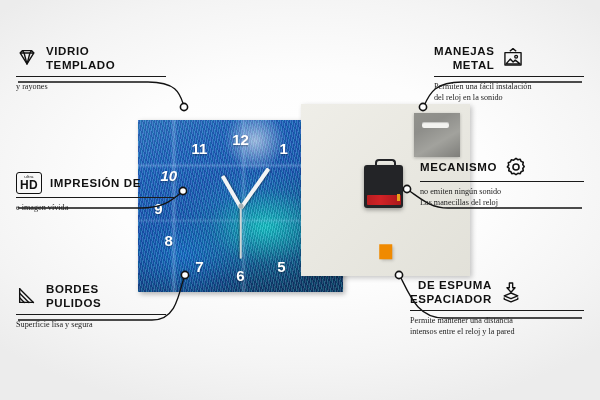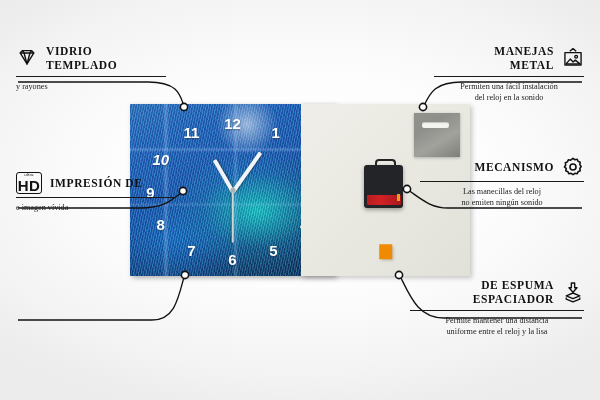--- a/index.html
+++ b/index.html
@@ -12,22 +12,23 @@
     position:relative;width:600px;height:400px;
     background:
       radial-gradient(ellipse 70% 60% at 50% 45%, #ffffff 0%, #fdfdfd 45%, #f4f4f4 78%, #ececec 100%);
   }
   
   #product{
     position:absolute;left:130px;top:104px;width:340px;height:172px;
   }
   .panel{position:absolute;top:0;height:172px;overflow:hidden;}
   
-  #clock-panel{left:0;width:205px;
+  #clock-panel{left:8px;width:205px;
     box-shadow:2px 2px 5px rgba(0,0,0,.30);
+    margin-top:16px;
   }
   #clock-art{
     position:absolute;inset:0;
     background:
       repeating-linear-gradient(102deg, rgba(255,255,255,.13) 0 1px, rgba(0,0,0,.11) 1px 2.4px),
       repeating-linear-gradient(73deg, rgba(0,210,200,.16) 0 1.5px, rgba(0,0,0,0) 1.5px 4px),
       radial-gradient(ellipse 60% 48% at 62% 62%, #18c2c8 0%, rgba(20,150,200,.25) 46%, rgba(0,0,0,0) 72%),
       radial-gradient(ellipse 48% 40% at 22% 78%, #1668c8 0%, rgba(20,80,180,.3) 55%, rgba(0,0,0,0) 80%),
       linear-gradient(158deg, #2f6fc4 0%, #1f5ec0 22%, #1b54b4 45%, #12417f 70%, #0d325f 100%);
   }
@@ -85,43 +86,43 @@
   #battery-tip{position:absolute;right:2%;top:-12%;width:10%;height:70%;background:#e8a11c;}
   #foam-spacer{
     position:absolute;left:50%;top:86%;width:8%;height:9%;
     background:#f08a00;box-shadow:2px 2px 3px rgba(0,0,0,.2);
     transform:translate(-50%,-50%);
   }
   
   .callout{position:absolute;}
   .co-head{display:flex;align-items:center;gap:8px;}
   .co-title{
-    font-family:Liberation Serif, serif;font-weight:700;
+    font-family:Liberation Sans, sans-serif;font-weight:700;
     font-size:11.5px;letter-spacing:.6px;color:#111;line-height:1.25;
     text-transform:uppercase;
   }
   .co-rule{border:0;border-top:1px solid #1a1a1a;margin:3px 0 4px 0;}
   .co-desc{
     font-family:"Liberation Serif", serif;font-size:8.2px;color:#1d1d1d;
     line-height:1.35;
   }
   .left .co-head{justify-content:flex-start;}
   .left .co-title{text-align:left;}
   .left .co-desc{text-align:left;}
-  .right .co-head{justify-content:flex-end;}
+  .right .co-head{justify-content:flex-start;}
   .right .co-title{text-align:right;}
-  .right .co-desc{text-align:center;}
+  .right .co-desc{text-align:left;}
   .ico{width:22px;height:22px;flex:0 0 22px;display:block;}
   .hd-badge{
     width:24px;height:20px;flex:0 0 24px;border:1.6px solid #111;border-radius:3px;
     display:flex;flex-direction:column;align-items:center;justify-content:center;
     font-family:"Liberation Sans", sans-serif;color:#111;line-height:1;
   }
   .hd-badge .u{font-size:4.4px;letter-spacing:.2px;}
-  .hd-badge .d{font-size:15px;font-weight:700;letter-spacing:.3px;}
+  .hd-badge .d{font-size:12px;font-weight:700;letter-spacing:.3px;}
   #leaders{position:absolute;left:0;top:0;width:600px;height:400px;pointer-events:none;}
 </style>
 </head>
 <body>
 
 <div id="stage">
 
   <div id="product">
 
     <div class="panel" id="clock-panel">
@@ -204,20 +205,39 @@
         <span class="d">HD</span>
       </div>
       <div>
         <div class="co-title">IMPRESIÓN DE</div>
       </div>
     </div>
     <hr class="co-rule">
     <div class="co-desc">e imagen vívida</div>
   </div>
 
+  <div class="callout left" style="left:16px;top:282px;width:150px;">
+    <div class="co-head">
+      <svg class="ico" viewBox="0 0 24 24">
+        <g stroke="#111" stroke-width="1.5" stroke-linecap="round">
+          <line x1="4" y1="4" x2="19" y2="19"></line>
+          <line x1="4" y1="9" x2="14" y2="19"></line>
+          <line x1="4" y1="14" x2="9" y2="19"></line>
+          <line x1="4" y1="4" x2="4" y2="19"></line>
+          <line x1="4" y1="19" x2="19" y2="19"></line>
+        </g>
+      </svg>
+      <div>
+        <div class="co-title">BORDES</div>
+        <div class="co-title">PULIDOS</div>
+      </div>
+    </div>
+    <hr class="co-rule">
+    <div class="co-desc">Superficie lisa y segura</div>
+  </div>
 
   <div class="callout right" style="left:434px;top:44px;width:150px;">
     <div class="co-head">
       <div>
         <div class="co-title">MANEJAS</div>
         <div class="co-title">METAL</div>
       </div>
       <svg class="ico" viewBox="0 0 24 24">
         <g fill="none" stroke="#111" stroke-width="1.5" stroke-linejoin="round">
           <path d="M8.5 4.6L12 1.8l3.5 2.8"></path>
@@ -238,36 +258,36 @@
         <div class="co-title">MECANISMO</div>
       </div>
       <svg class="ico" viewBox="0 0 24 24">
         <g fill="none" stroke="#111" stroke-width="1.7" stroke-linejoin="round">
           <path d="M12 2.6l2.1 1.5 2.5-.5 1 2.3 2.3 1-.5 2.5 1.5 2.1-1.5 2.1.5 2.5-2.3 1-1 2.3-2.5-.5-2.1 1.5-2.1-1.5-2.5.5-1-2.3-2.3-1 .5-2.5L2.6 12l1.5-2.1-.5-2.5 2.3-1 1-2.3 2.5.5z"></path>
           <circle cx="12" cy="12" r="3.3"></circle>
         </g>
       </svg>
     </div>
     <hr class="co-rule">
+    <div class="co-desc">no emiten ningún sonido</div>
     <div class="co-desc">Las manecillas del reloj</div>
-    <div class="co-desc">no emiten ningún sonido</div>
   </div>
 
   <div class="callout right" style="left:410px;top:278px;width:174px;">
     <div class="co-head">
       <div>
         <div class="co-title">DE ESPUMA</div>
         <div class="co-title">ESPACIADOR</div>
       </div>
       <svg class="ico" viewBox="0 0 24 24">
         <g fill="none" stroke="#111" stroke-width="1.5" stroke-linejoin="round">
           <path d="M10.2 2.2h3.6v5.1h2.6L12 12.2 7.6 7.3h2.6z"></path>
           <path d="M12 13.1l7.4 3.1-7.4 3.1-7.4-3.1z"></path>
           <path d="M4.6 18.1v1.6l7.4 3.1 7.4-3.1v-1.6"></path>
         </g>
       </svg>
     </div>
     <hr class="co-rule">
     <div class="co-desc">Permite mantener una distancia</div>
-    <div class="co-desc">uniforme entre el reloj y la lisa</div>
+    <div class="co-desc">intensos entre el reloj y la pared</div>
   </div>
 
 </div>
 
 </body></html>

